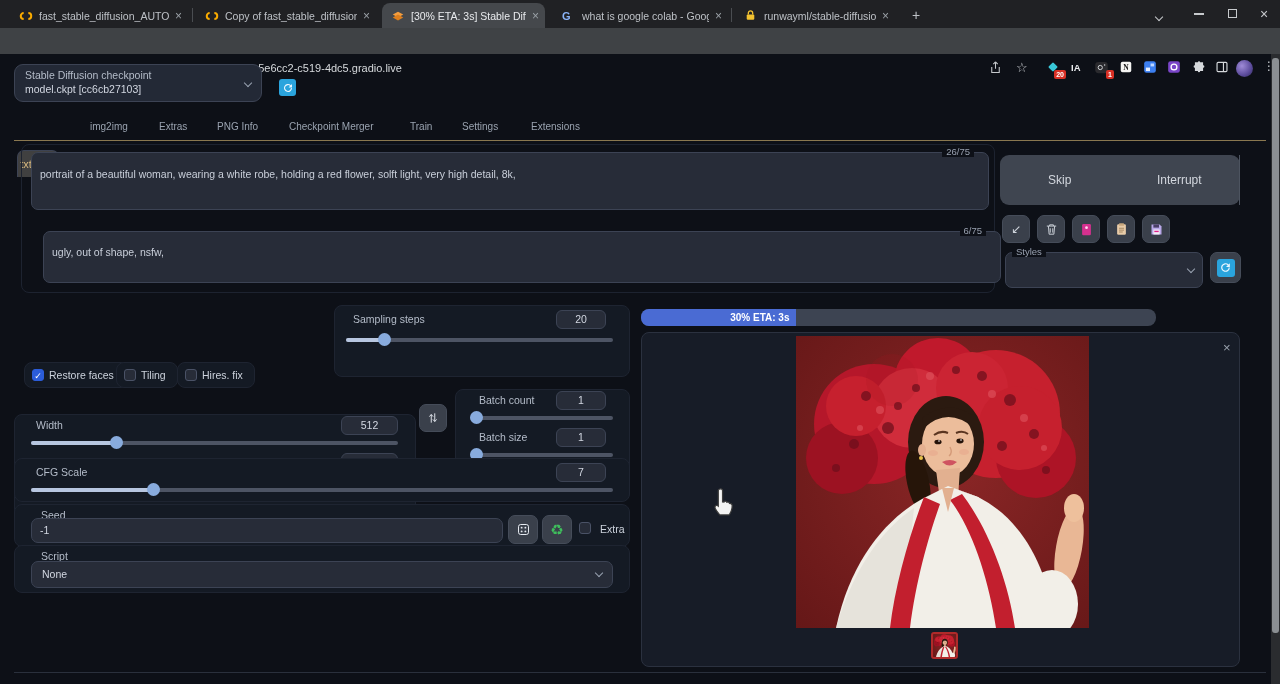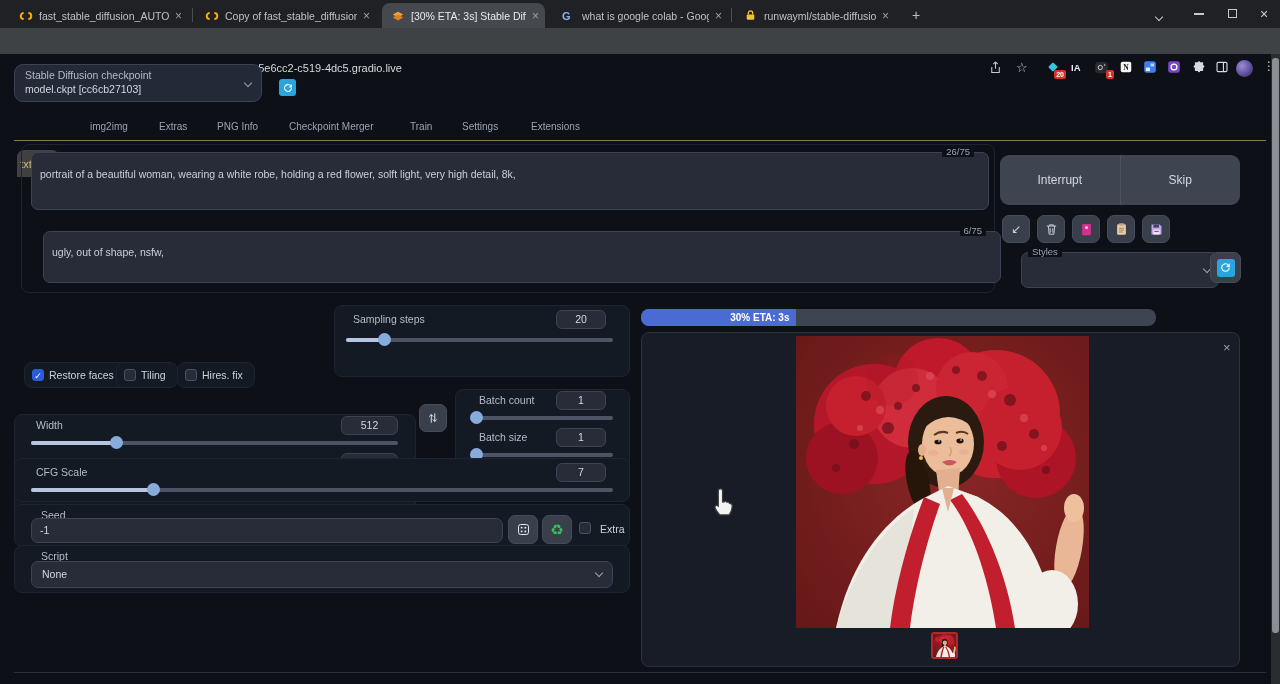--- a/index.html
+++ b/index.html
@@ -182,22 +182,22 @@
   <div class="abs inputbox" style="left:31px;top:152px;width:958px;height:58px;">
     <div class="counter">26/75</div>
     <div class="promptext" style="padding:14px 10px 0 8px;">portrait of a beautiful woman, wearing a white robe, holding a red flower, solft light, very high detail, 8k,</div>
   </div>
   <div class="abs inputbox" style="left:43px;top:231px;width:958px;height:52px;">
     <div class="counter">6/75</div>
     <div class="promptext" style="padding:13px 10px 0 8px;">ugly, out of shape, nsfw,</div>
   </div>
 
   <div class="abs" style="left:1000px;top:155px;width:240px;height:50px;background:#3f4550;border-radius:9px;display:flex;">
+    <div style="flex:1;display:flex;align-items:center;justify-content:center;color:#d3d7de;font-size:12px;">Skip</div>
     <div style="flex:1;display:flex;align-items:center;justify-content:center;color:#d3d7de;font-size:12px;border-right:1px solid #4d5460;">Interrupt</div>
-    <div style="flex:1;display:flex;align-items:center;justify-content:center;color:#d3d7de;font-size:12px;">Skip</div>
   </div>
 
   <div class="abs iconbtn" style="left:1002px;top:215px;width:28px;height:28px;color:#cfd4dc;font-size:12px;">
       <span>↙</span>
     </div>
   <div class="abs iconbtn" style="left:1037px;top:215px;width:28px;height:28px;">
       <svg viewBox="0 0 24 24" width="15" height="15" fill="none" stroke="#cfd4dc" stroke-width="1.5">
         <path d="M4.5 6.5h15M9 6.5V4.5h6v2M7 6.5l1.2 13h7.6l1.2-13M10 10v7M14 10v7"></path>
       </svg>
     </div>
@@ -216,21 +216,21 @@
     </div>
   <div class="abs iconbtn" style="left:1142px;top:215px;width:28px;height:28px;">
       <svg viewBox="0 0 24 24" width="15" height="15">
         <path d="M4 4h13l3 3v13H4z" fill="#b9a8e8"></path>
         <rect x="7" y="4" width="9" height="5" fill="#4a3f66"></rect>
         <rect x="7" y="12" width="10" height="8" fill="#f3eef8"></rect>
         <rect x="8.5" y="14" width="7" height="2.2" fill="#e0218a"></rect>
       </svg>
     </div>
 
-  <div class="abs inputbox" style="left:1005px;top:252px;width:198px;height:36px;margin-left:16px;">
+  <div class="abs inputbox" style="left:1005px;top:252px;width:198px;height:36px;">
     <div class="counter" style="left:6px;right:auto;top:-7px;">Styles</div>
     <span class="abs chev" style="left:182px;top:13px;"></span>
   </div>
   <div class="abs iconbtn" style="left:1210px;top:252px;width:31px;height:31px;">
     <span class="teal-sq" style="width:18px;height:18px;">
         <svg viewBox="0 0 24 24" width="13" height="13">
           <path d="M17.65 6.35A8 8 0 1 0 20 12h-2.2a5.8 5.8 0 1 1-1.7-4.1L13 11h7V4z" fill="#eaf7ff"></path>
         </svg>
       </span>
   </div>

